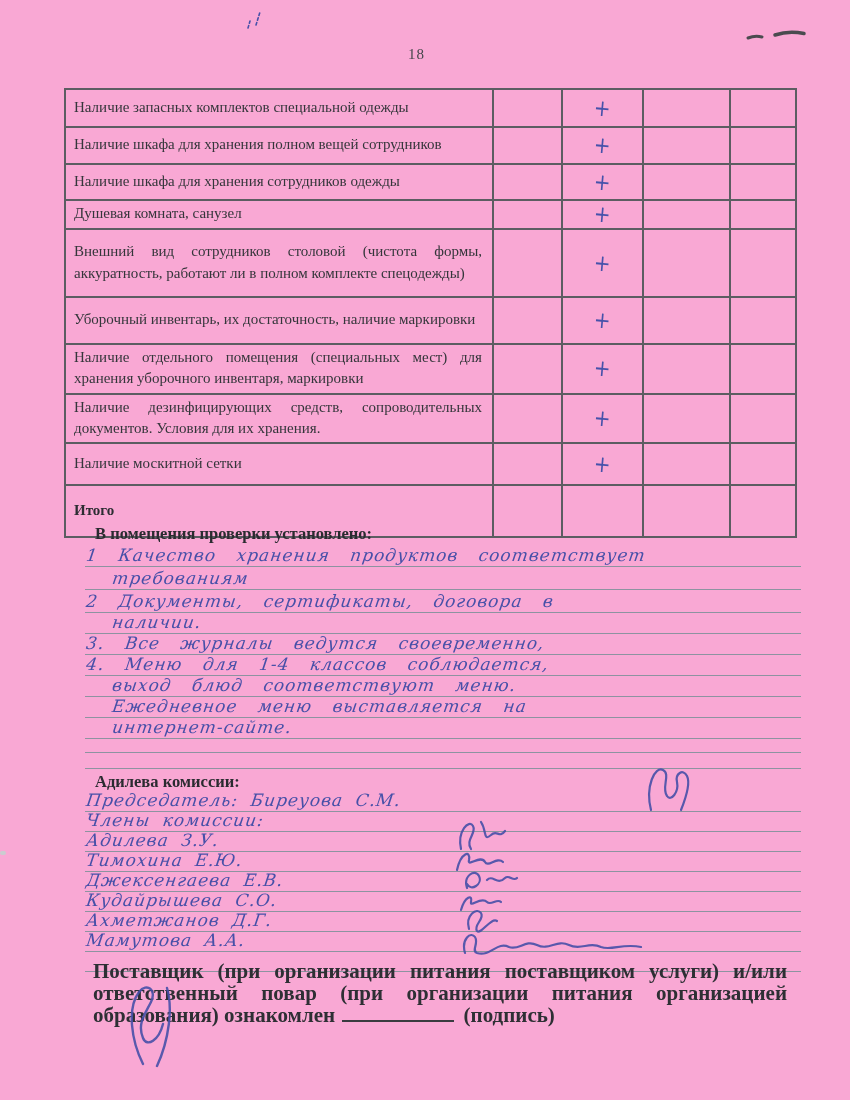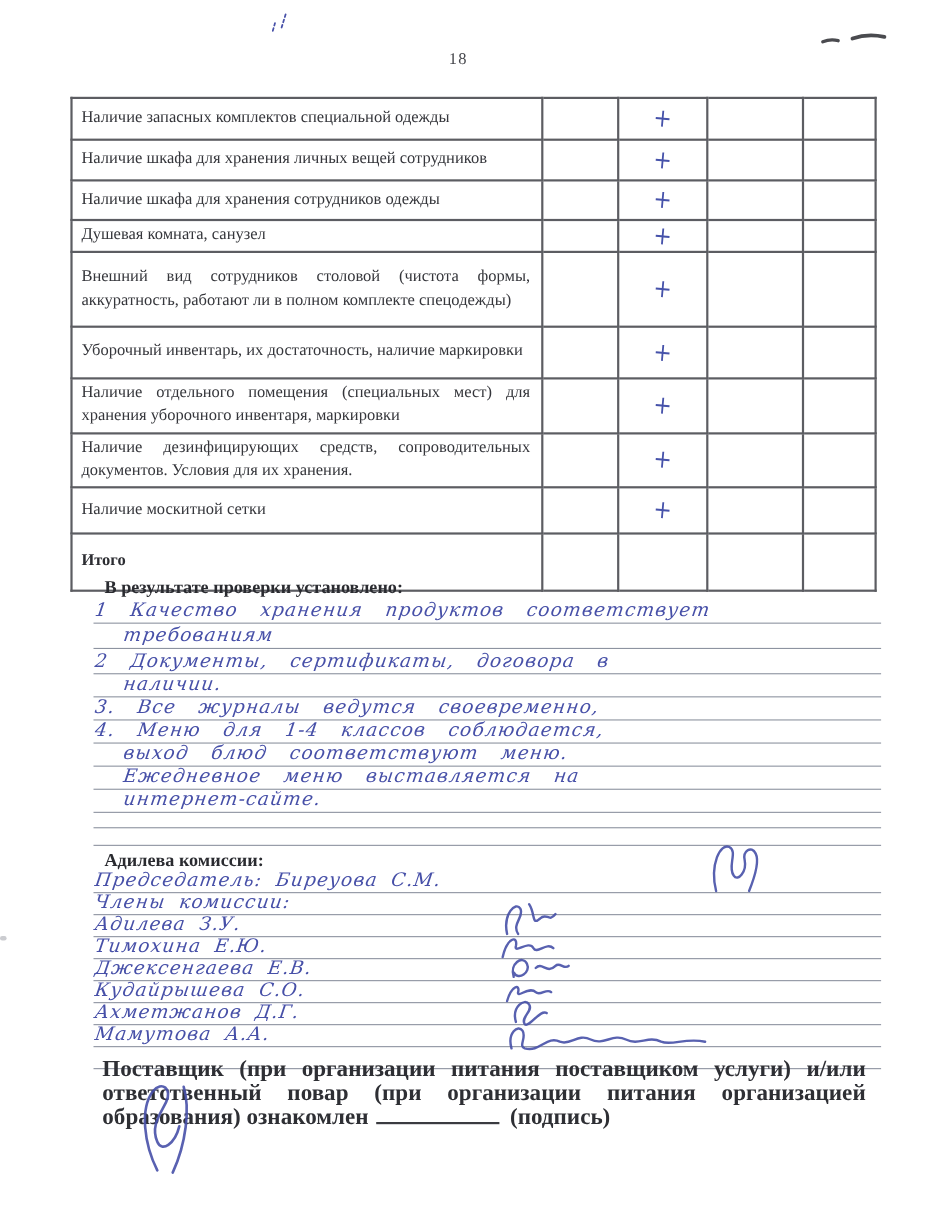--- a/index.html
+++ b/index.html
@@ -1,19 +1,19 @@
 <!DOCTYPE html>
 <html><head>
 <meta charset="utf-8">
 <style>
   html,body{margin:0;padding:0;}
   body{background:#e8e8e8;}
   .page{
     position:relative; width:850px; height:1100px; margin:0 auto;
-    background:#ffffff; overflow:hidden;
+    background:#f9a8d4; overflow:hidden;
     font-family:"Liberation Serif", serif; color:#35363b;
   }
   
   .pageno{position:absolute; left:408px; top:46px; font-size:15px; color:#46474c; letter-spacing:1px;}
   
   .mark{position:absolute;}
   .m-topleft{left:243px; top:8px;}
   .m-topright{left:745px; top:26px;}
   .edge-dot{position:absolute; left:0; top:851px; width:6px; height:4px; background:#cbccd0; border-radius:2px;}
   
@@ -78,21 +78,21 @@
       </colgroup>
     <tbody>
       <tr style="height:38px">
         <td class="lbl">Наличие запасных комплектов специальной одежды</td>
         <td></td>
         <td class="chk"><span class="plus">+</span></td>
         <td></td>
         <td></td>
       </tr>
       <tr style="height:37px">
-        <td class="lbl">Наличие шкафа для хранения личных вещей сотрудников</td>
+        <td class="lbl">Наличие шкафа для хранения полном вещей сотрудников</td>
         <td></td>
         <td class="chk"><span class="plus">+</span></td>
         <td></td>
         <td></td>
       </tr>
       <tr style="height:36px">
         <td class="lbl">Наличие шкафа для хранения сотрудников одежды</td>
         <td></td>
         <td class="chk"><span class="plus">+</span></td>
         <td></td>
@@ -144,21 +144,21 @@
         <td class="lbl total">Итого</td>
         <td></td>
         <td class="chk"><span class="plus"></span></td>
         <td></td>
         <td></td>
       </tr>
     </tbody>
   </table>
 
   <div class="findings">
-    <div class="sec-heading">В результате проверки установлено:</div>
+    <div class="sec-heading">В помещения проверки установлено:</div>
     <div class="hw-line" style="height:22px">
         <span class="hw">1 Качество хранения продуктов соответствует</span>
       </div>
     <div class="hw-line" style="height:22px">
         <span class="hw indent">требованиям</span>
       </div>
     <div class="hw-line" style="height:22px">
         <span class="hw">2 Документы, сертификаты, договора в</span>
       </div>
     <div class="hw-line" style="height:20px">

